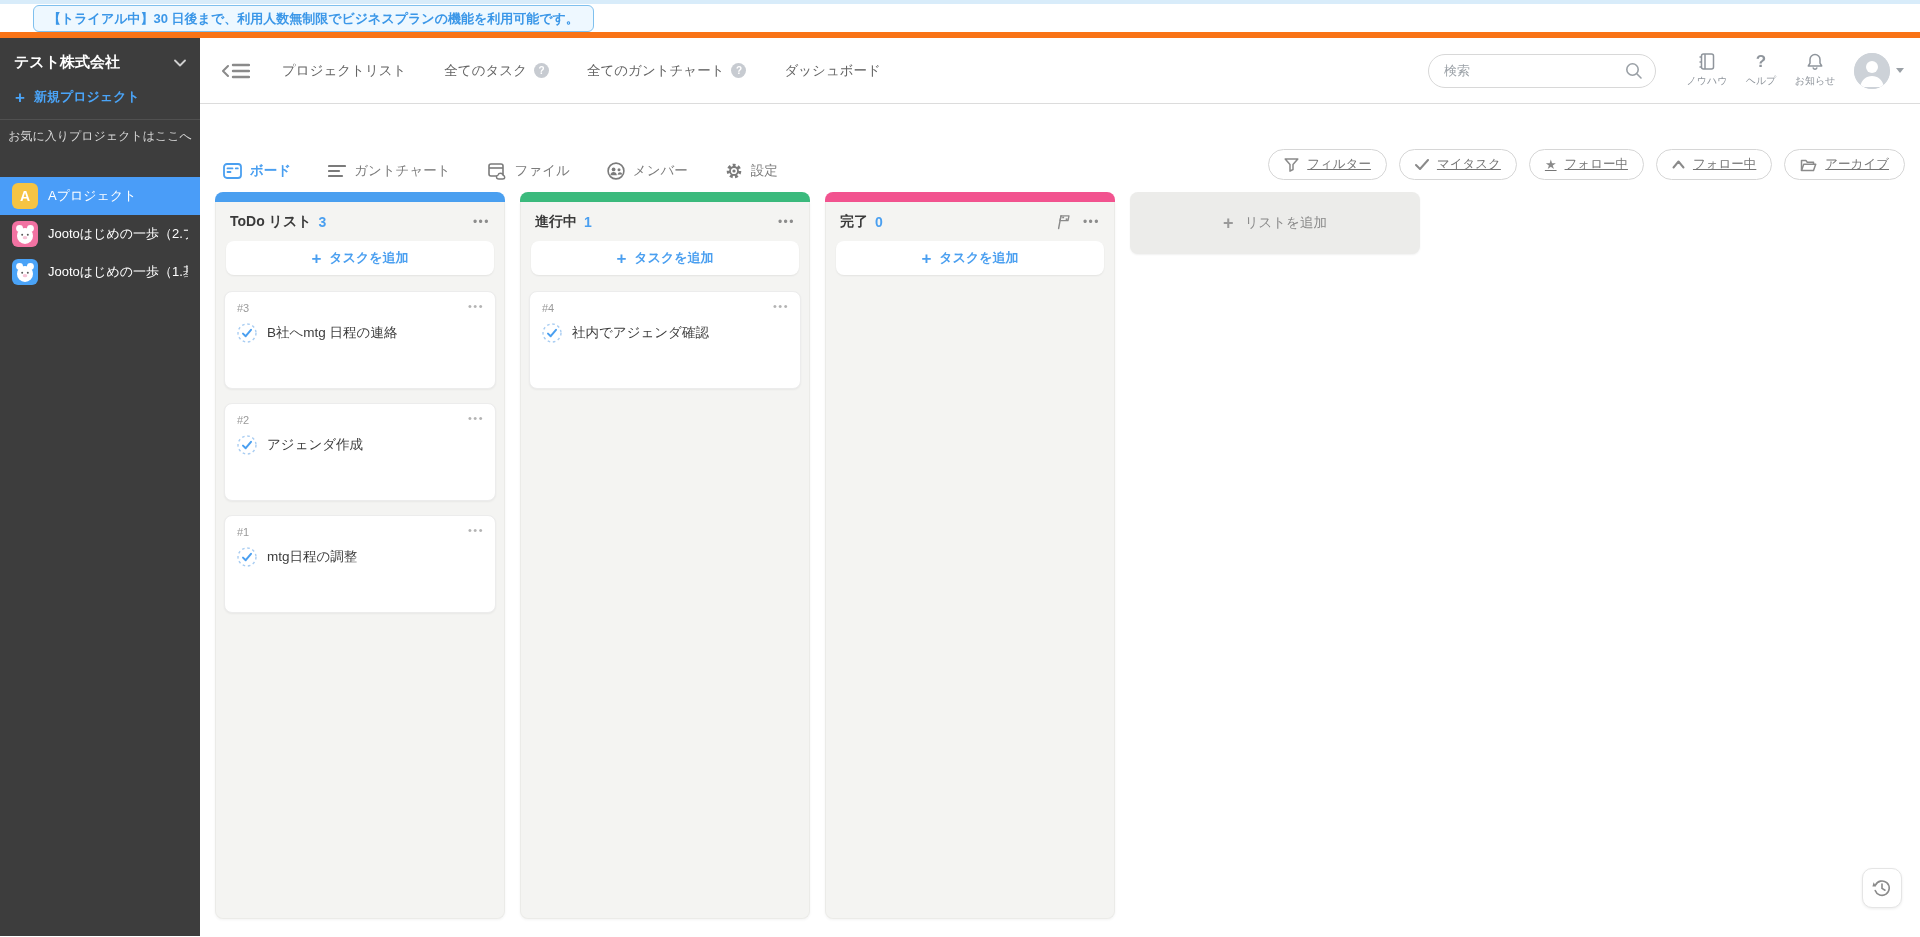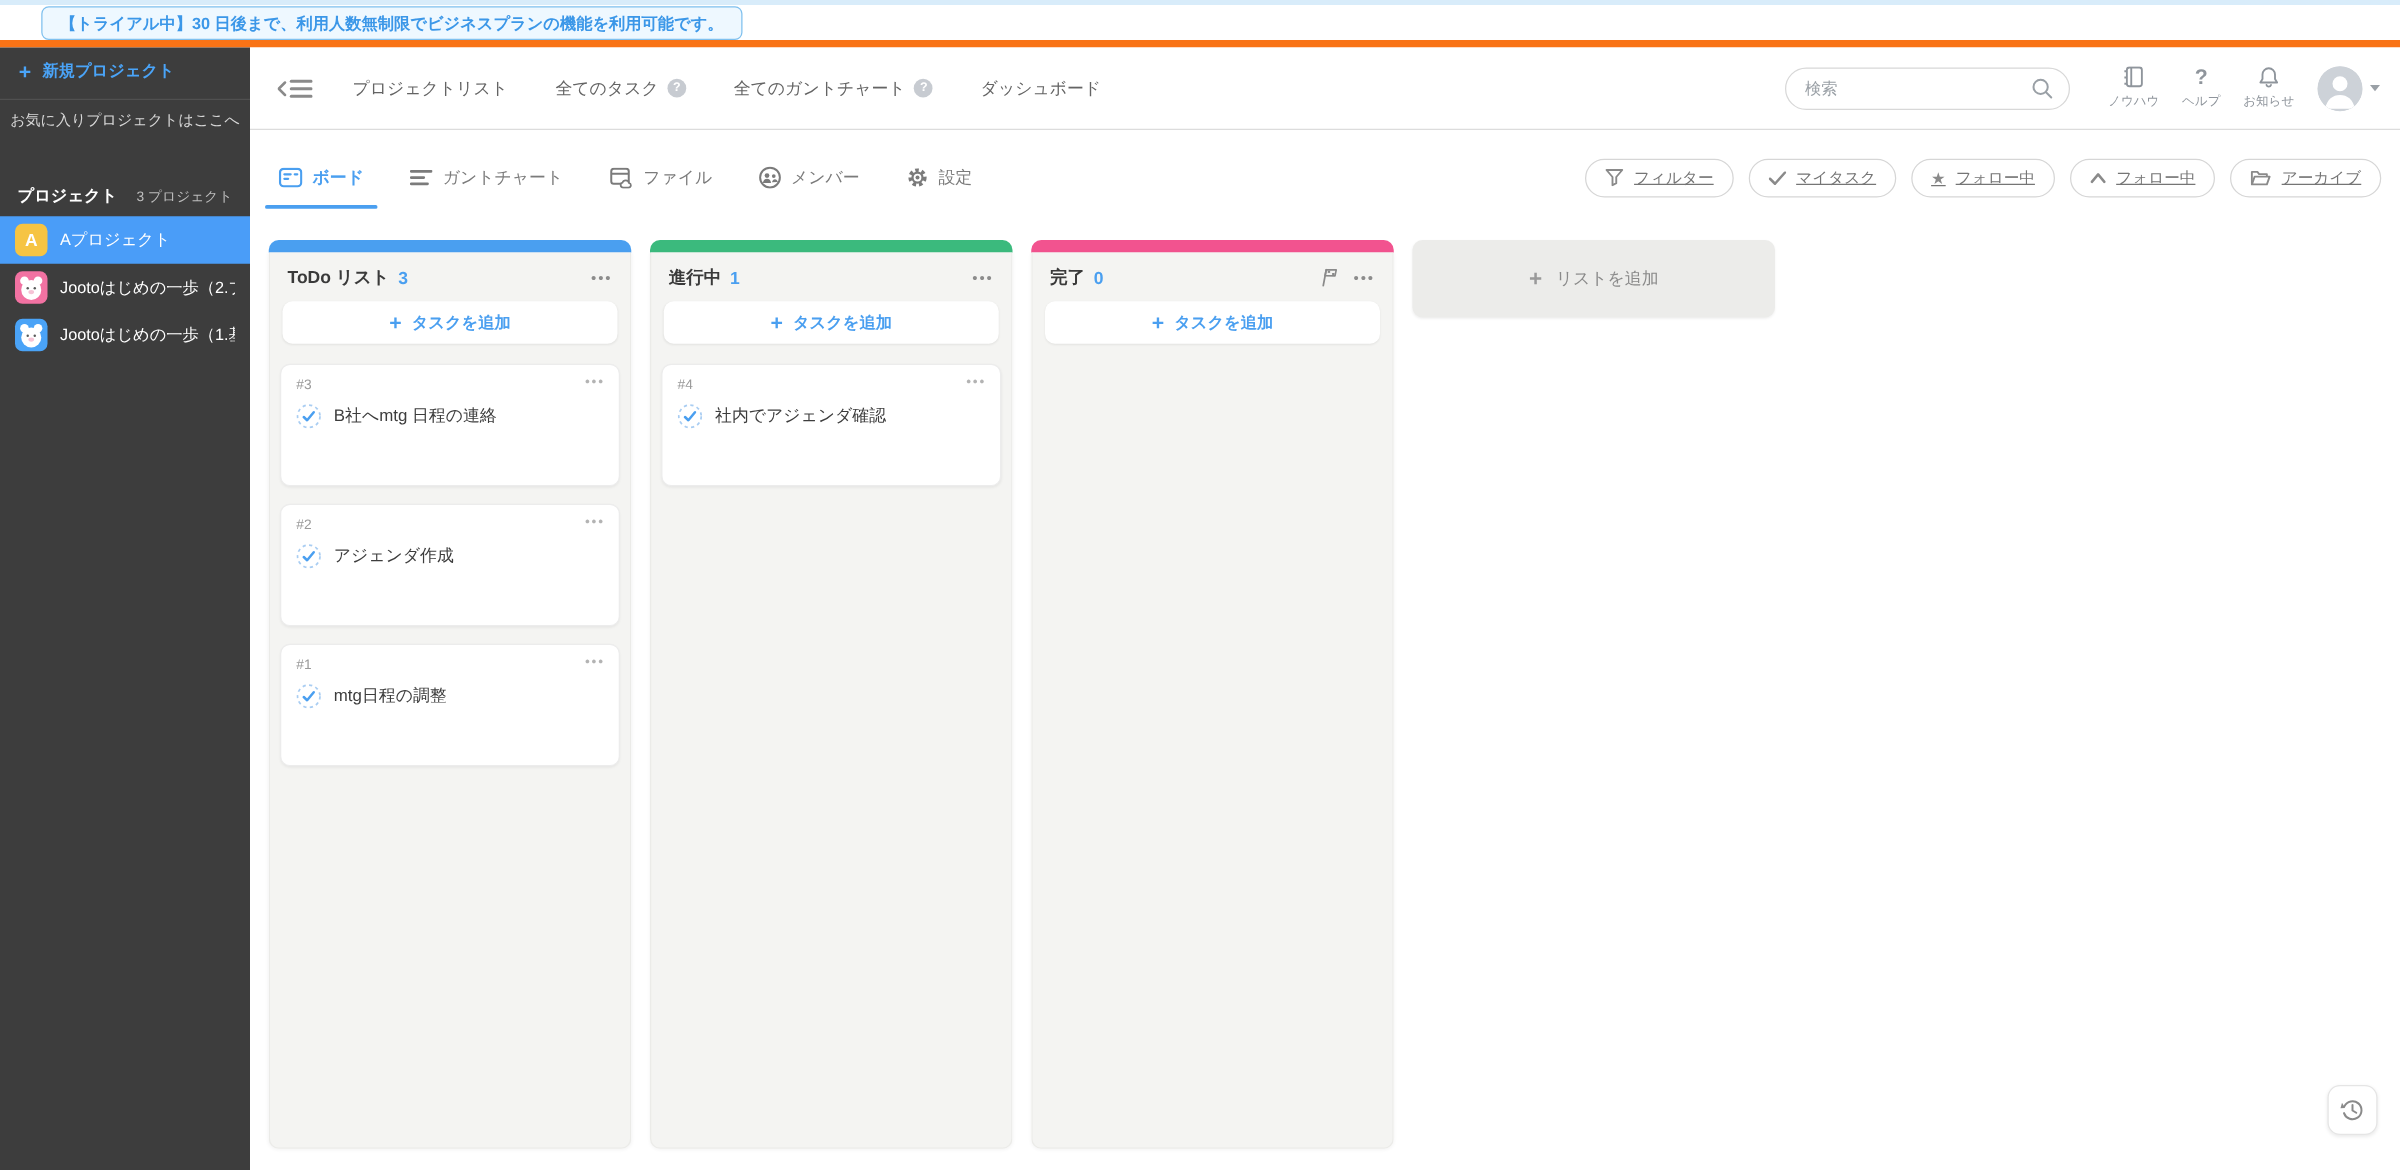--- a/index.html
+++ b/index.html
@@ -48,21 +48,21 @@
   .search input { width:100%; height:34px; border:1px solid #d8d8d8; border-radius:17px; padding:0 40px 0 15px; font-size:13px; color:#444; outline:none; font-family:inherit; background:#fff; }
   .search input::placeholder { color:#9aa0a6; }
   .search-icon { position:absolute; right:13px; top:8px; cursor:pointer; }
   .hdr-action { display:flex; flex-direction:column; align-items:center; gap:3px; width:54px; cursor:pointer; background:none; border:none; padding:0; }
   .hdr-label { font-size:10px; color:#8f959c; white-space:nowrap; }
   .hdr-q { font-size:17px; font-weight:bold; color:#8f959c; line-height:18px; height:18px; }
   .avatar-wrap { display:flex; align-items:center; margin-left:12px; cursor:pointer; background:none; border:none; padding:0; }
   .avatar { width:36px; height:36px; border-radius:50%; background:#cdd2d8; overflow:hidden; display:flex; align-items:flex-end; justify-content:center; }
   .caret-down { width:0; height:0; border-left:4px solid transparent; border-right:4px solid transparent; border-top:5px solid #9aa0a6; margin-left:6px; }
 
-  .toolbar-row { height:76px; flex:none; display:flex; align-items:center; padding:0 15px 0 23px; }
+  .toolbar-row { height:76px; flex:none; display:flex; align-items:flex-end; padding:0 15px 0 23px; }
   .tabs { display:flex; align-items:center; gap:37px; }
   .tab { position:relative; display:flex; align-items:center; gap:8px; font-size:13.5px; color:#7b7b7b; cursor:pointer; background:none; border:none; padding:0; font-family:inherit; }
   .tab .t-ic { display:flex; }
   .tab.active { color:#4a9ff0; font-weight:bold; }
   .tab.active::after { content:""; position:absolute; left:-11px; right:-11px; bottom:-16px; height:3px; border-radius:2px; background:#4a9ff0; }
   .pills { display:flex; gap:12px; }
   .pill { display:flex; align-items:center; gap:8px; height:31px; padding:0 15px; border:1px solid #d6d6d6; border-radius:16px; background:#fff; color:#757575; font-size:12.5px; cursor:pointer; font-family:inherit;text-decoration:underline; }
   .pill .star-g { color:#8a8a8a; font-size:13px; line-height:1; }
 
   
@@ -95,32 +95,34 @@
 
 <div>
   <div class="top-strip"></div>
   <div class="banner-row">
     <div class="banner-pill">【トライアル中】30 日後まで、利用人数無制限でビジネスプランの機能を利用可能です。</div>
   </div>
 
   <div class="shell">
 
     <aside class="sidebar">
+      <div class="company">
+        <span class="company-name">テスト株式会社</span>
+        <svg width="12" height="8" viewBox="0 0 12 8">
+            <polyline points="1,1.5 6,6.5 11,1.5" fill="none" stroke="#cfcfcf" stroke-width="1.8" stroke-linecap="round" stroke-linejoin="round"></polyline>
+          </svg>
+      </div>
       <div class="new-project">
         <span class="plus-glyph">+</span>
         <span>新規プロジェクト</span>
       </div>
       <div class="sb-divider"></div>
 
       <div class="fav-empty">お気に入りプロジェクトはここへ</div>
 
-      <div class="section-head">
-        <span class="sec-label">プロジェクト</span>
-        <span class="sec-count">3 プロジェクト</span>
-      </div>
 
       <div class="project-list">
         <div class="project-item selected">
           <span class="proj-icon yellow">
               <span>A</span>
             </span>
           <span class="proj-name">Aプロジェクト</span>
         </div>
         <div class="project-item">
           <span class="proj-icon pink">

